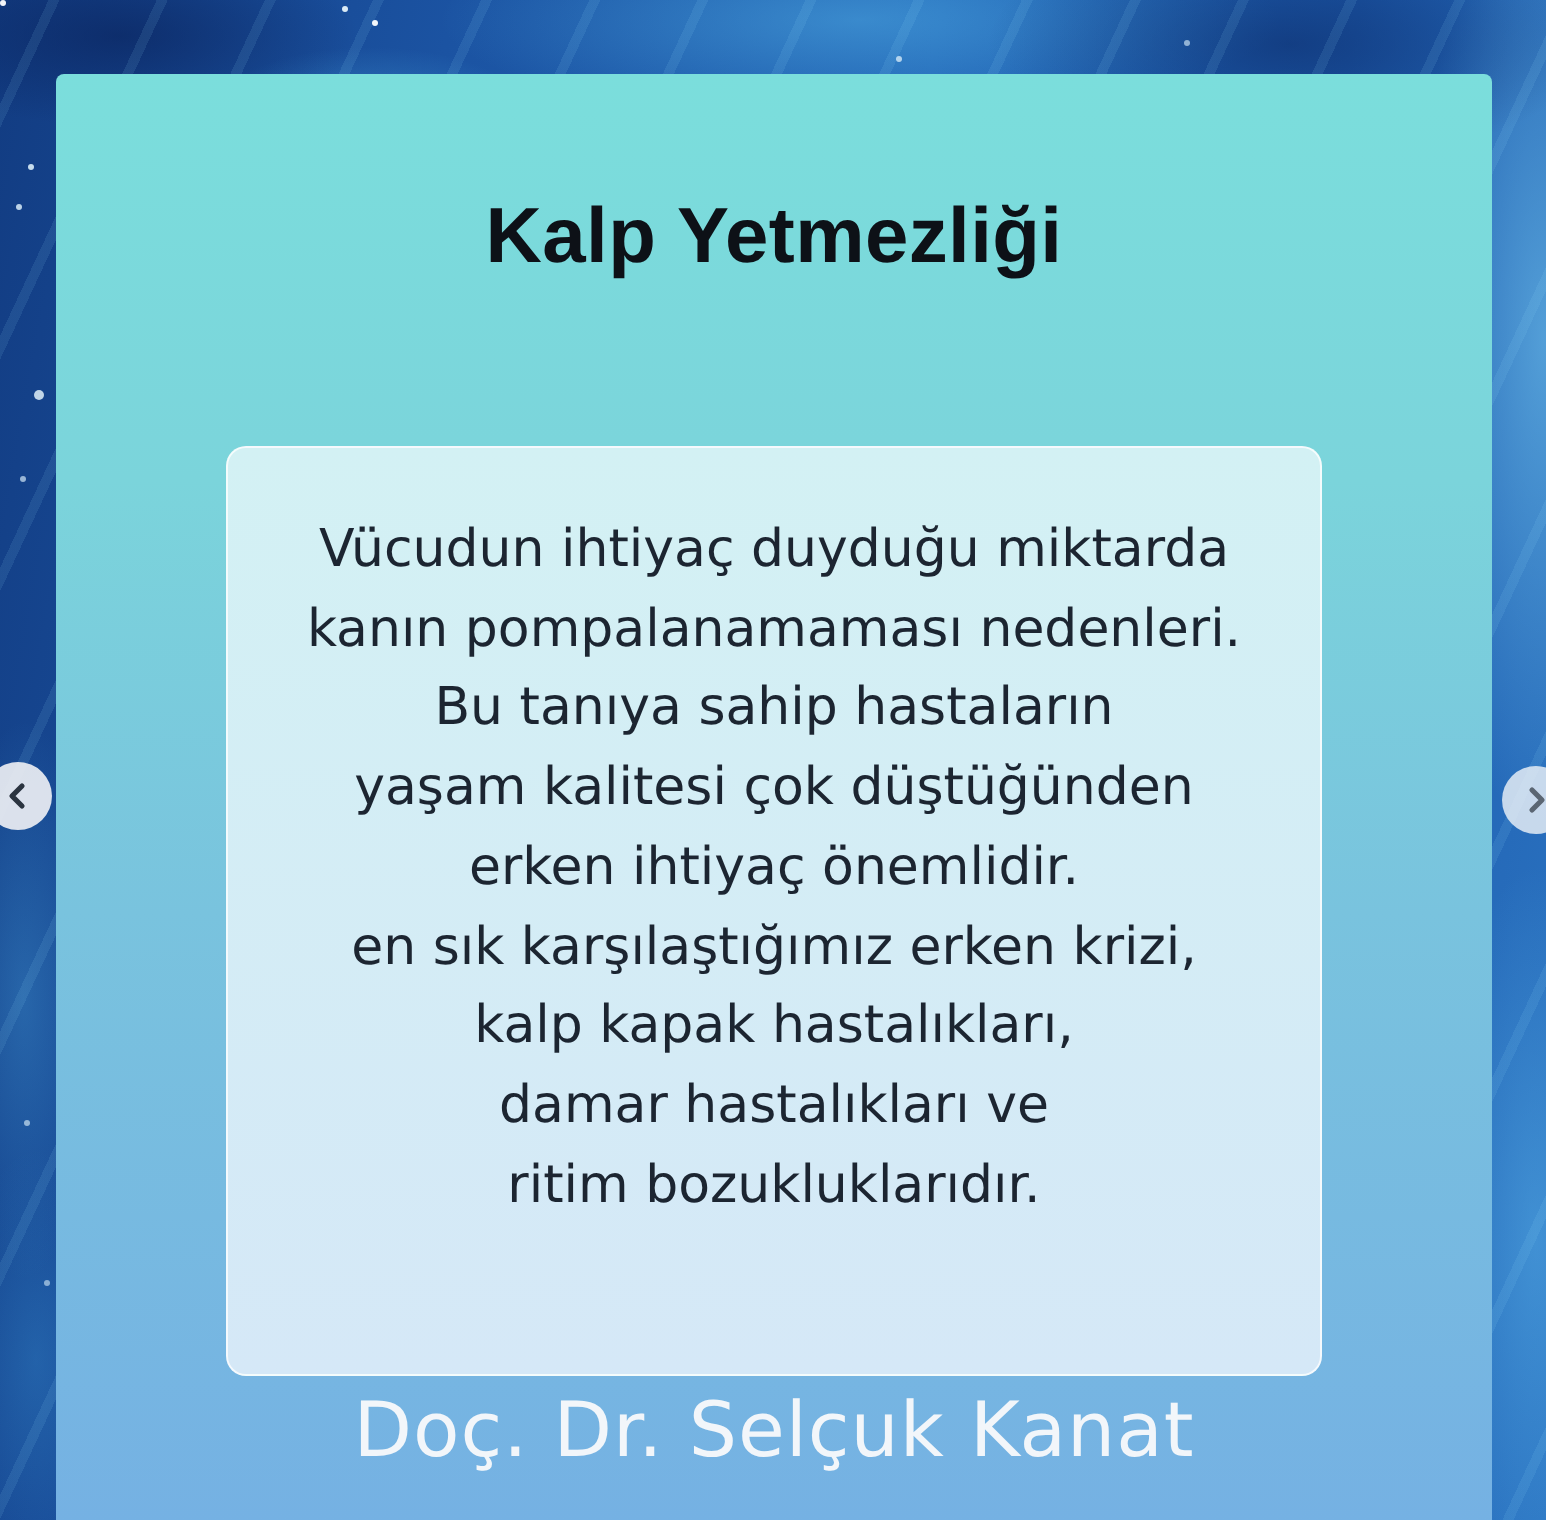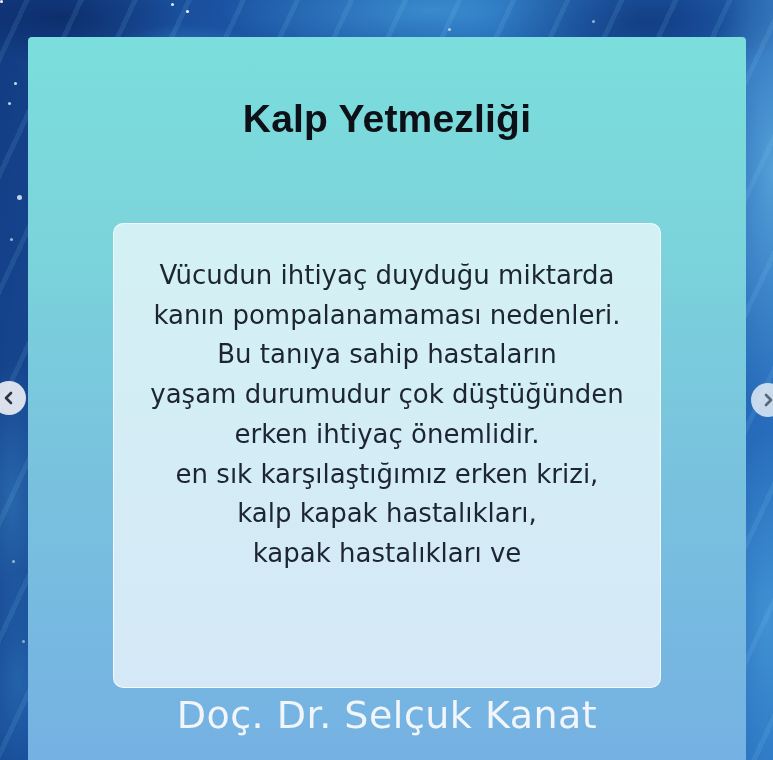--- a/index.html
+++ b/index.html
@@ -122,25 +122,26 @@
   <div class="water"></div>
   <div class="bubbles"></div>
 
   <div class="card">
     <div class="card-title">Kalp Yetmezliği</div>
 
     <div class="textbox">
       <div class="textline">Vücudun ihtiyaç duyduğu miktarda</div>
       <div class="textline">kanın pompalanamaması nedenleri.</div>
       <div class="textline">Bu tanıya sahip hastaların</div>
-      <div class="textline">yaşam durumudur çok düştüğünden</div>
+      <div class="textline">yaşam kalitesi çok düştüğünden</div>
       <div class="textline">erken ihtiyaç önemlidir.</div>
       <div class="textline">en sık karşılaştığımız erken krizi,</div>
       <div class="textline">kalp kapak hastalıkları,</div>
-      <div class="textline">kapak hastalıkları ve</div>
+      <div class="textline">damar hastalıkları ve</div>
+      <div class="textline">ritim bozukluklarıdır.</div>
     </div>
 
     <div class="author">Doç. Dr. Selçuk Kanat</div>
   </div>
 
   <button class="navbtn nav-prev" aria-label="Previous">
     <span>
       <svg width="14" height="14" viewBox="0 0 14 14">
         <polyline points="9,2 4,7 9,12" fill="none" stroke="#2b3440" stroke-width="2.6" stroke-linecap="round" stroke-linejoin="round"></polyline>
       </svg>

